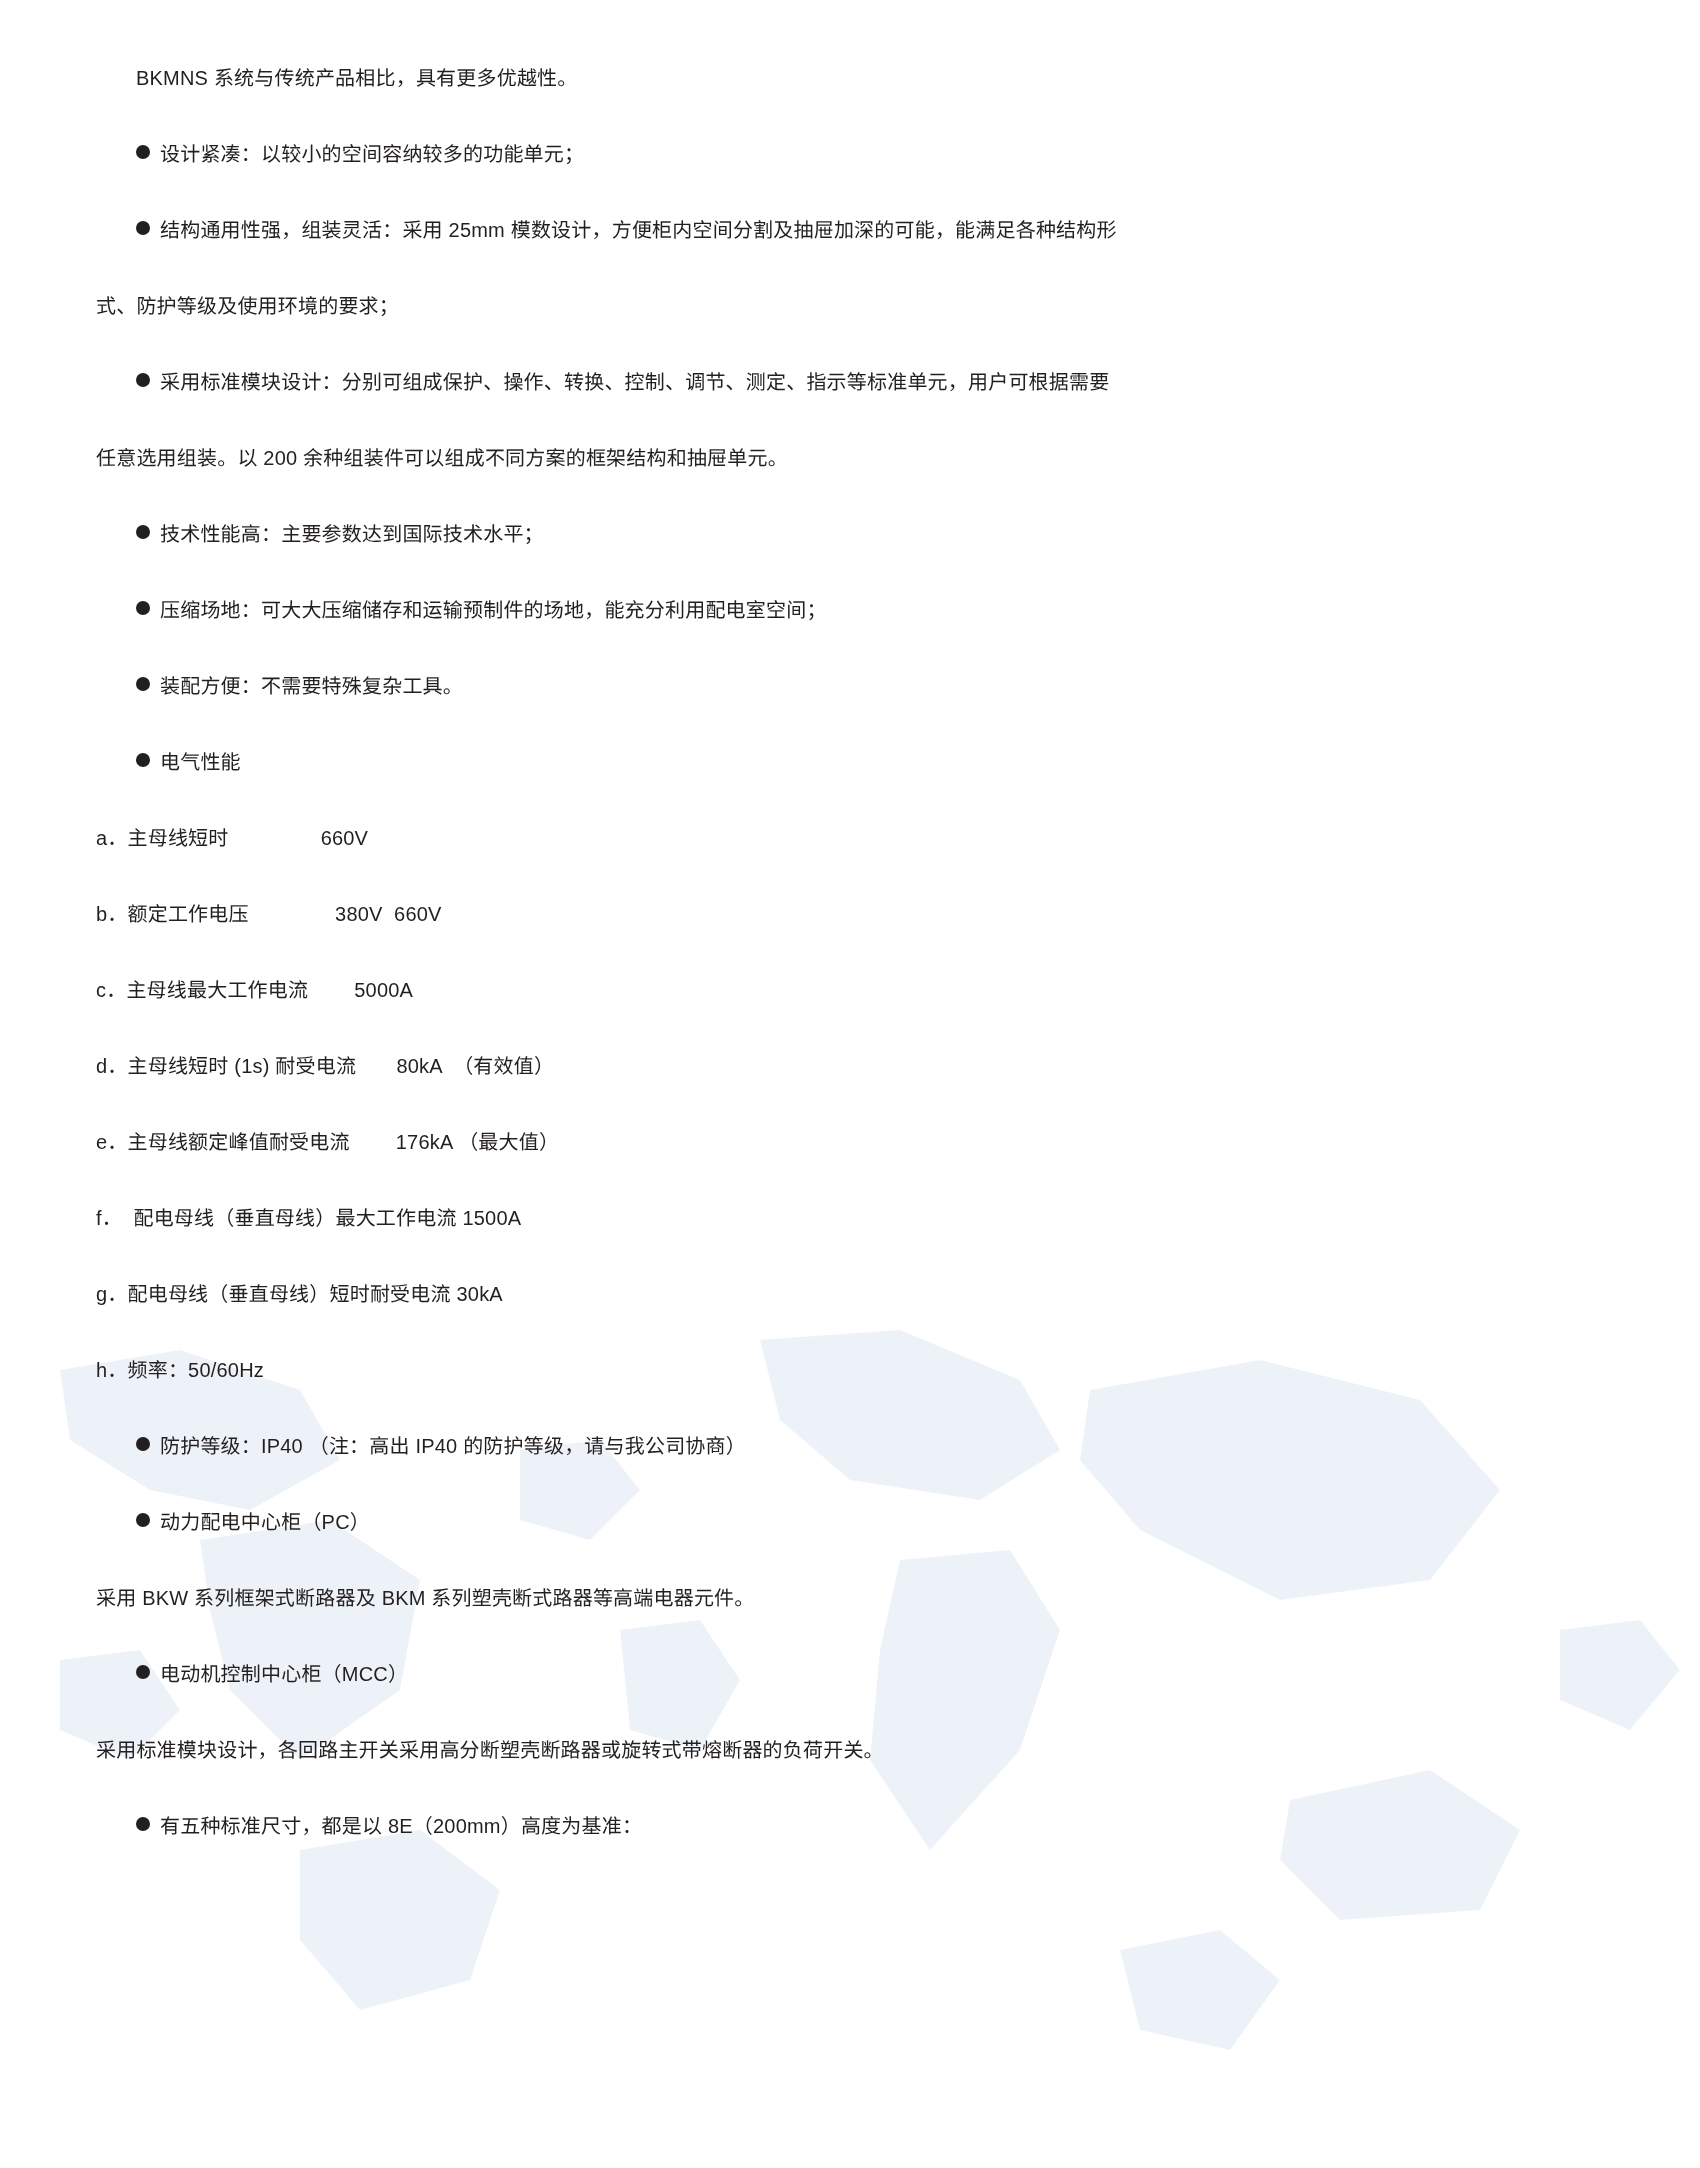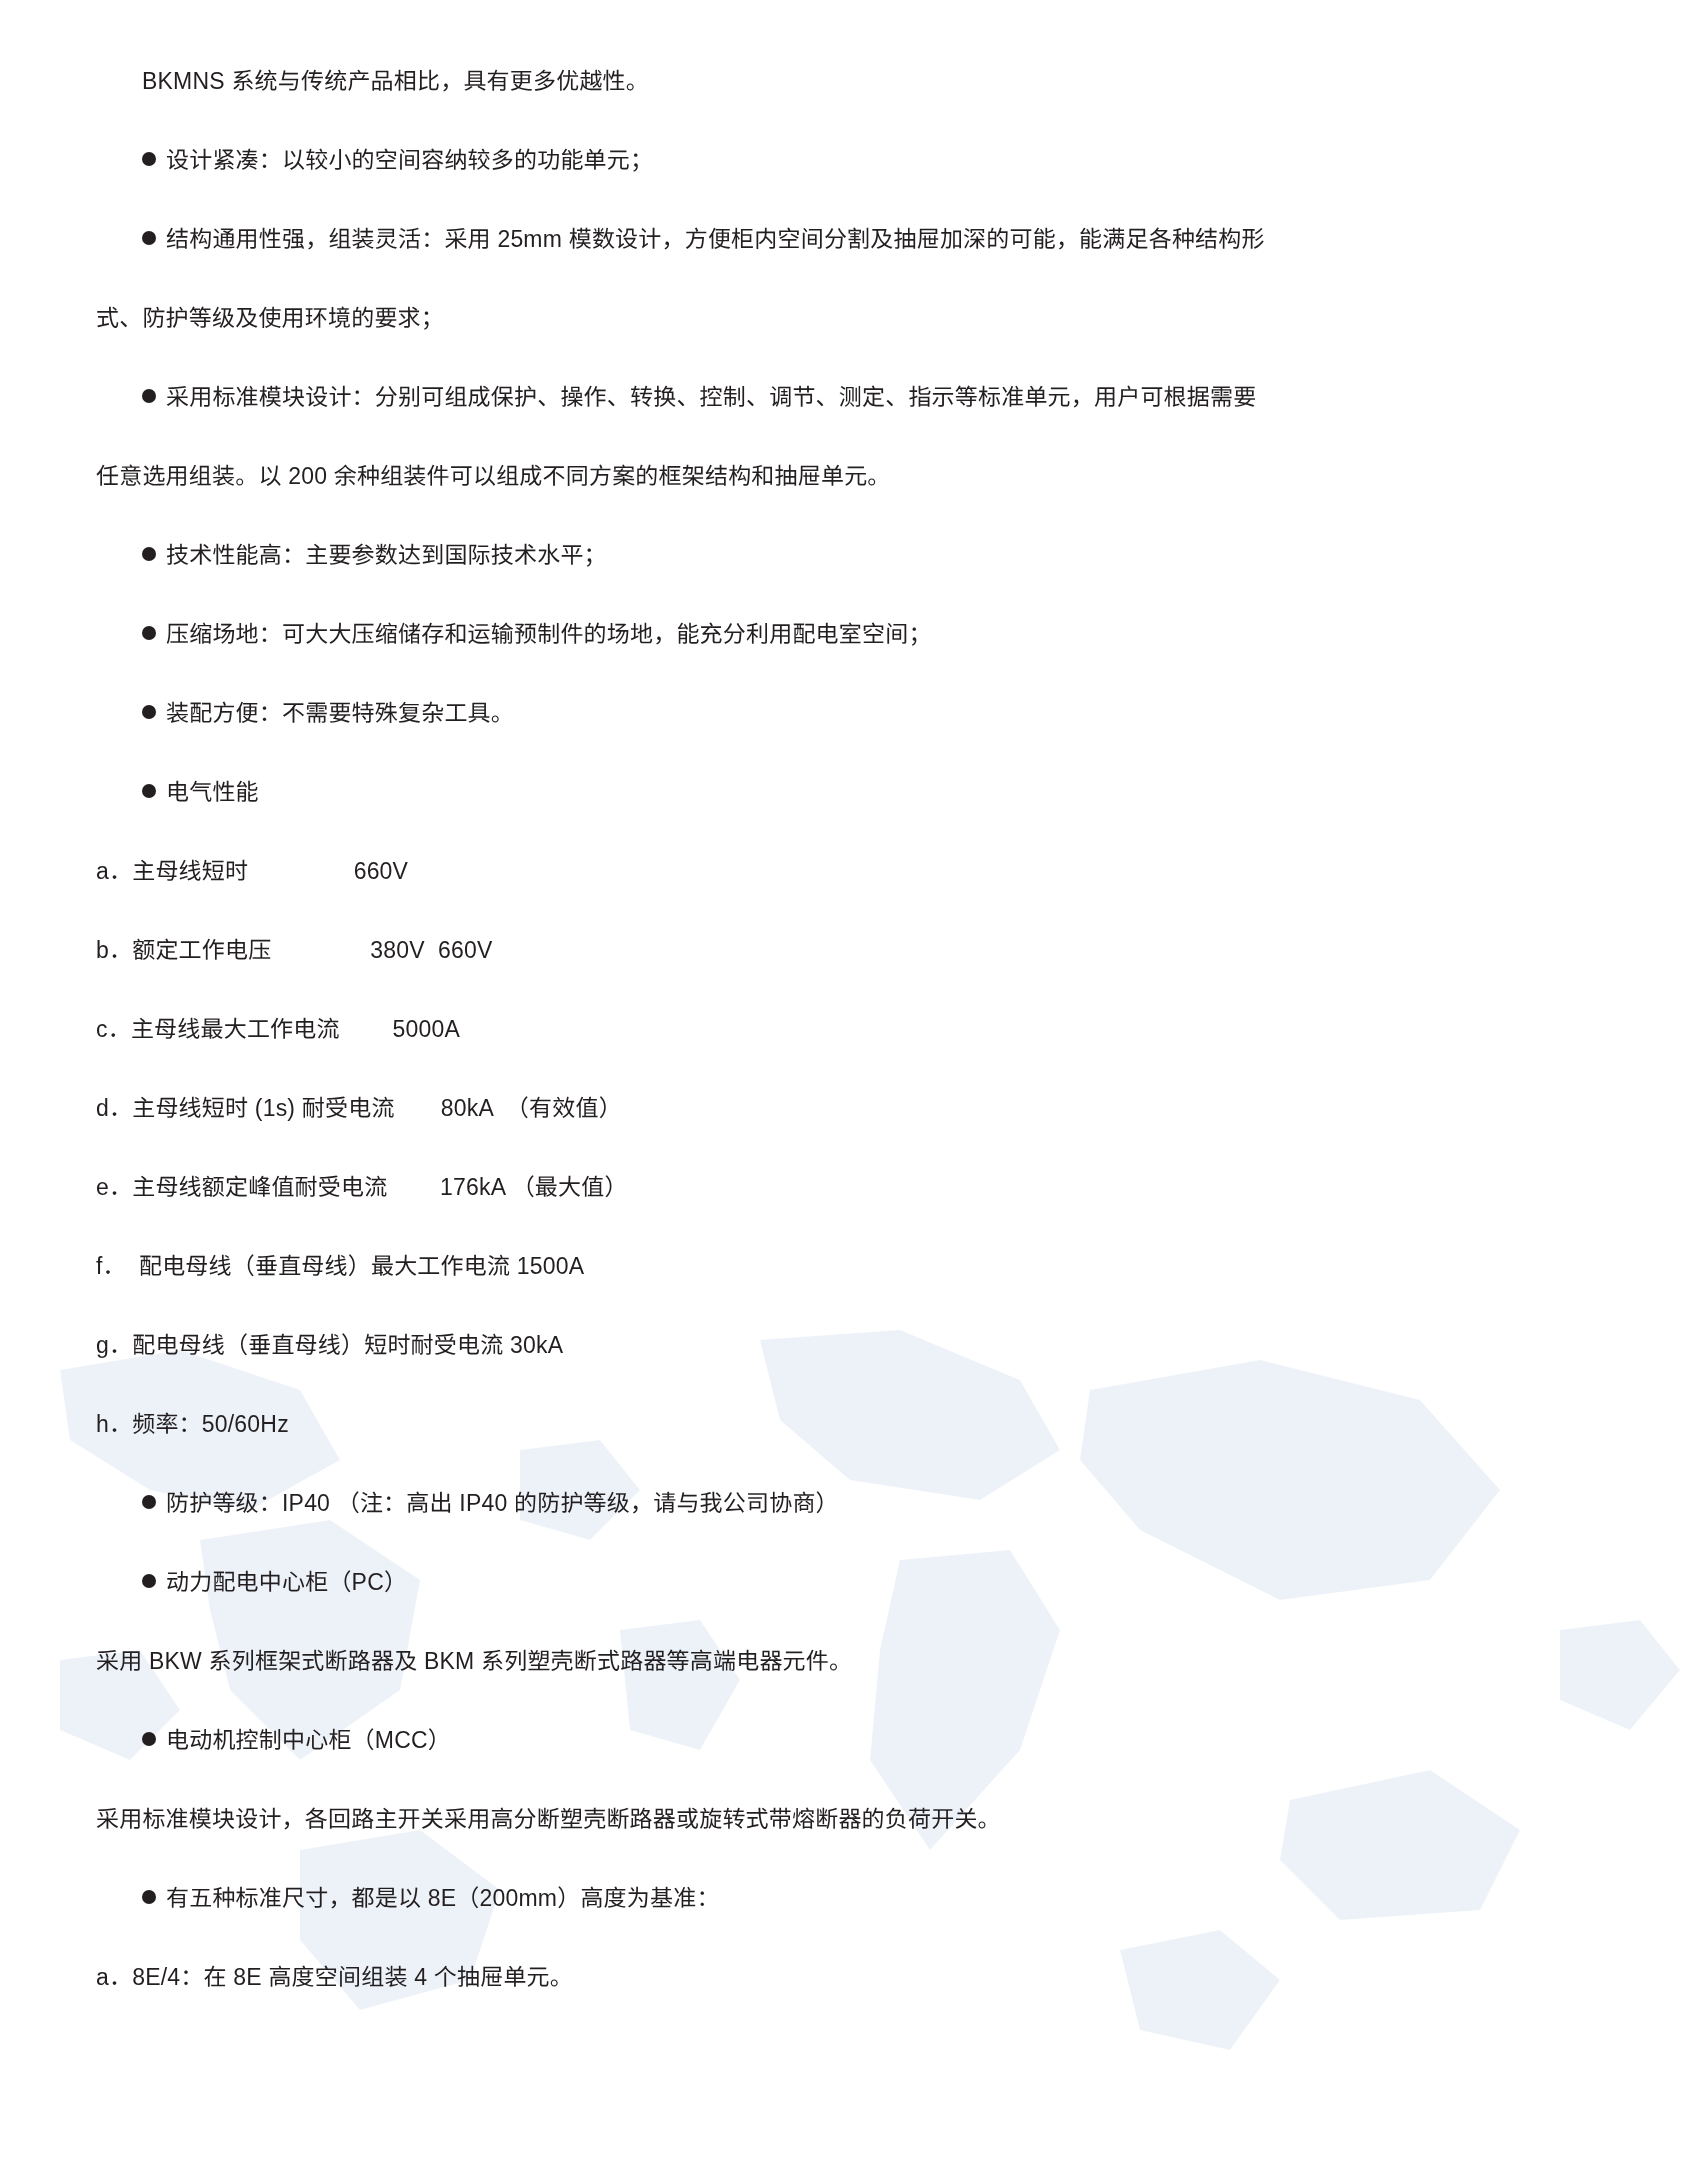--- a/index.html
+++ b/index.html
@@ -29,21 +29,21 @@
   }
 
   .page {
     position: relative;
     z-index: 1;
     padding: 30px 96px 0 96px;
     box-sizing: border-box;
   }
 
   .line {
-    font-size: 23px;
+    font-size: 20px;
     line-height: 56px;
     letter-spacing: 0.2px;
     white-space: pre-wrap;
   }
 
   .intro {
     text-indent: 2em;
     margin-bottom: 0;
   }
 
@@ -126,15 +126,14 @@
   <p class="line bullet-line"><span class="dot"></span><span>防护等级：IP40 （注：高出 IP40 的防护等级，请与我公司协商）</span></p>
 
   <p class="line bullet-line"><span class="dot"></span><span>动力配电中心柜（PC）</span></p>
   <p class="line plain-line">采用 BKW 系列框架式断路器及 BKM 系列塑壳断式路器等高端电器元件。</p>
 
   <p class="line bullet-line"><span class="dot"></span><span>电动机控制中心柜（MCC）</span></p>
   <p class="line plain-line">采用标准模块设计，各回路主开关采用高分断塑壳断路器或旋转式带熔断器的负荷开关。</p>
 
   <p class="line bullet-line"><span class="dot"></span><span>有五种标准尺寸，都是以 8E（200mm）高度为基准：</span></p>
 
-  <p class="line item-line">a．8E/4：在 8E 高度空间组装 4 个抽屉单元。</p>
 
 </div>
 
 </body></html>

